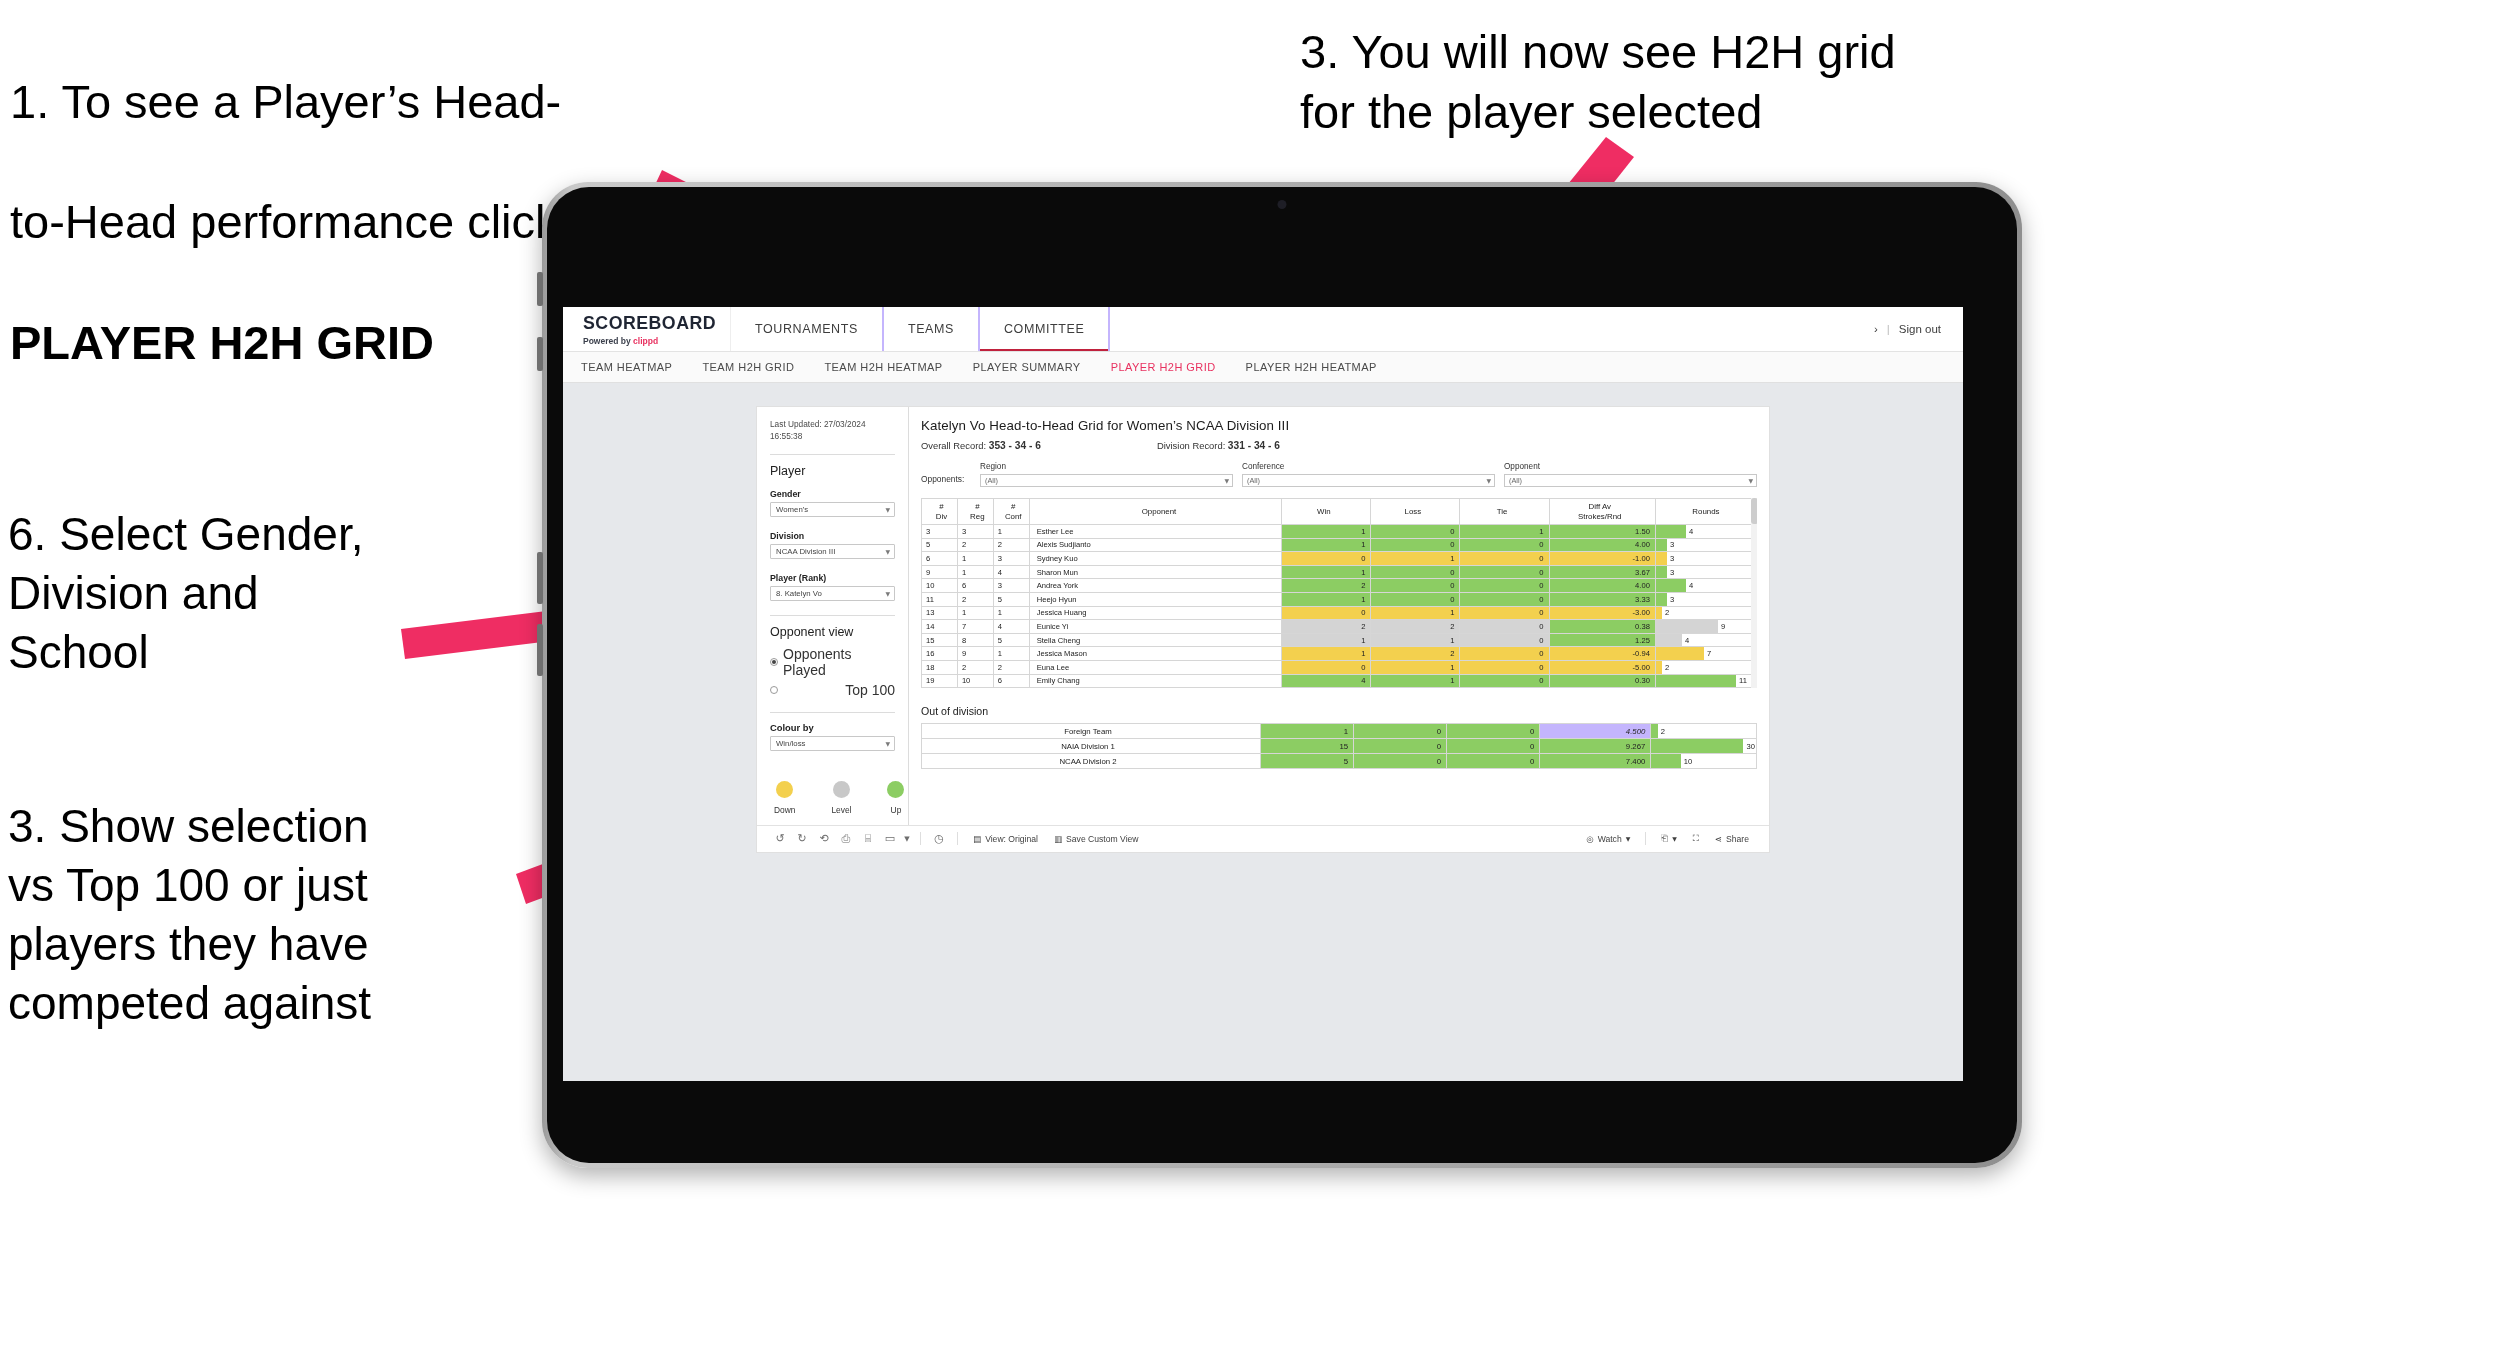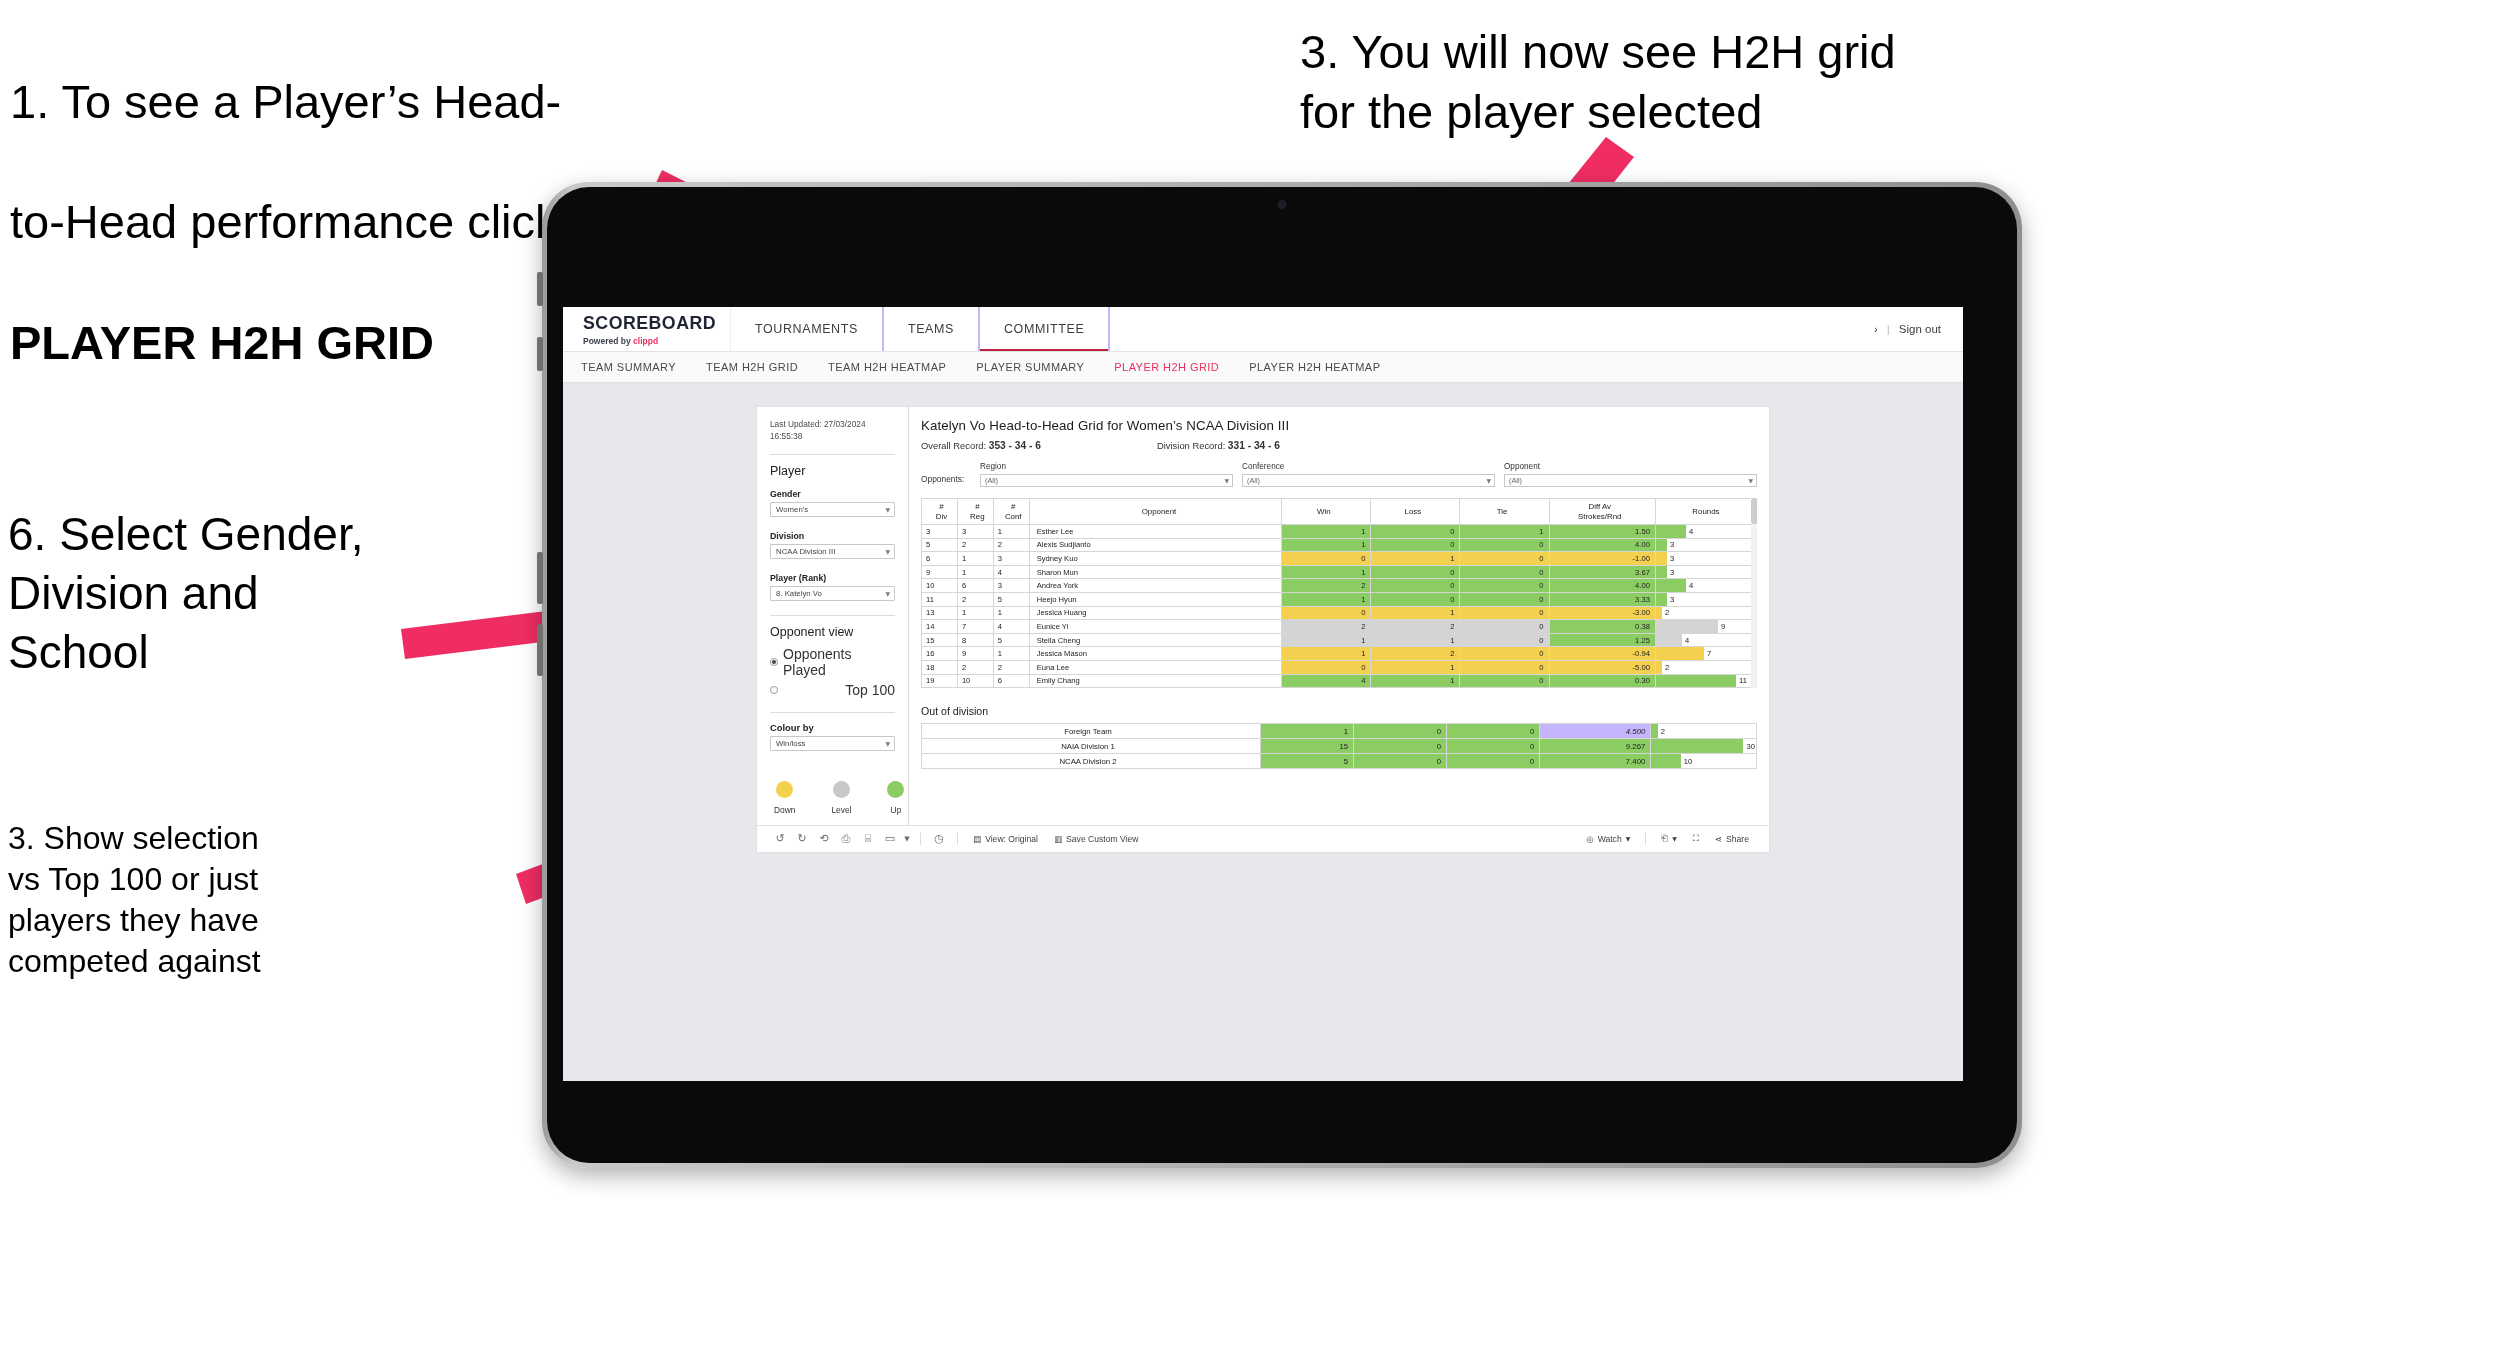--- a/index.html
+++ b/index.html
@@ -16,21 +16,21 @@
     position: absolute;
     color: #000;
     font-family: "Liberation Sans", sans-serif;
     line-height: 1.28;
     white-space: pre-line;
   }
   #anno-1 { left: 10px; top: 12px; width: 740px; font-size: 47px; }
   #anno-1 b { font-weight: 700; }
   #anno-3a { left: 1300px; top: 22px; width: 800px; font-size: 47px; }
   #anno-2 { left: 8px; top: 505px; width: 520px; font-size: 46px; }
-  #anno-3b { left: 8px; top: 818px; width: 540px; font-size: 32px; }
+  #anno-3b { left: 8px; top: 797px; width: 540px; font-size: 46px; }
 
   
   .arrow { position: absolute; overflow: visible; }
 
   
   .tablet {
     position: absolute;
     left: 542px; top: 182px;
     width: 1480px; height: 986px;
     background: linear-gradient(90deg,#9a9a9a 0%,#c9c9c9 2%,#8f8f8f 100%);
@@ -260,21 +260,21 @@
             <div class="topnav-item active">COMMITTEE</div>
           </div>
           <div class="header-right">
             <span>›</span>
             <span class="hr-sep">|</span>
             <span>Sign out</span>
           </div>
         </div>
 
         <div class="subnav">
-          <div class="subnav-item">TEAM SUMMARY</div>
+          <div class="subnav-item">TEAM HEATMAP</div>
           <div class="subnav-item">TEAM H2H GRID</div>
           <div class="subnav-item">TEAM H2H HEATMAP</div>
           <div class="subnav-item">PLAYER SUMMARY</div>
           <div class="subnav-item active">PLAYER H2H GRID</div>
           <div class="subnav-item">PLAYER H2H HEATMAP</div>
         </div>
 
         <div class="viz-wrap">
           <div class="viz">
             <div class="viz-body">

